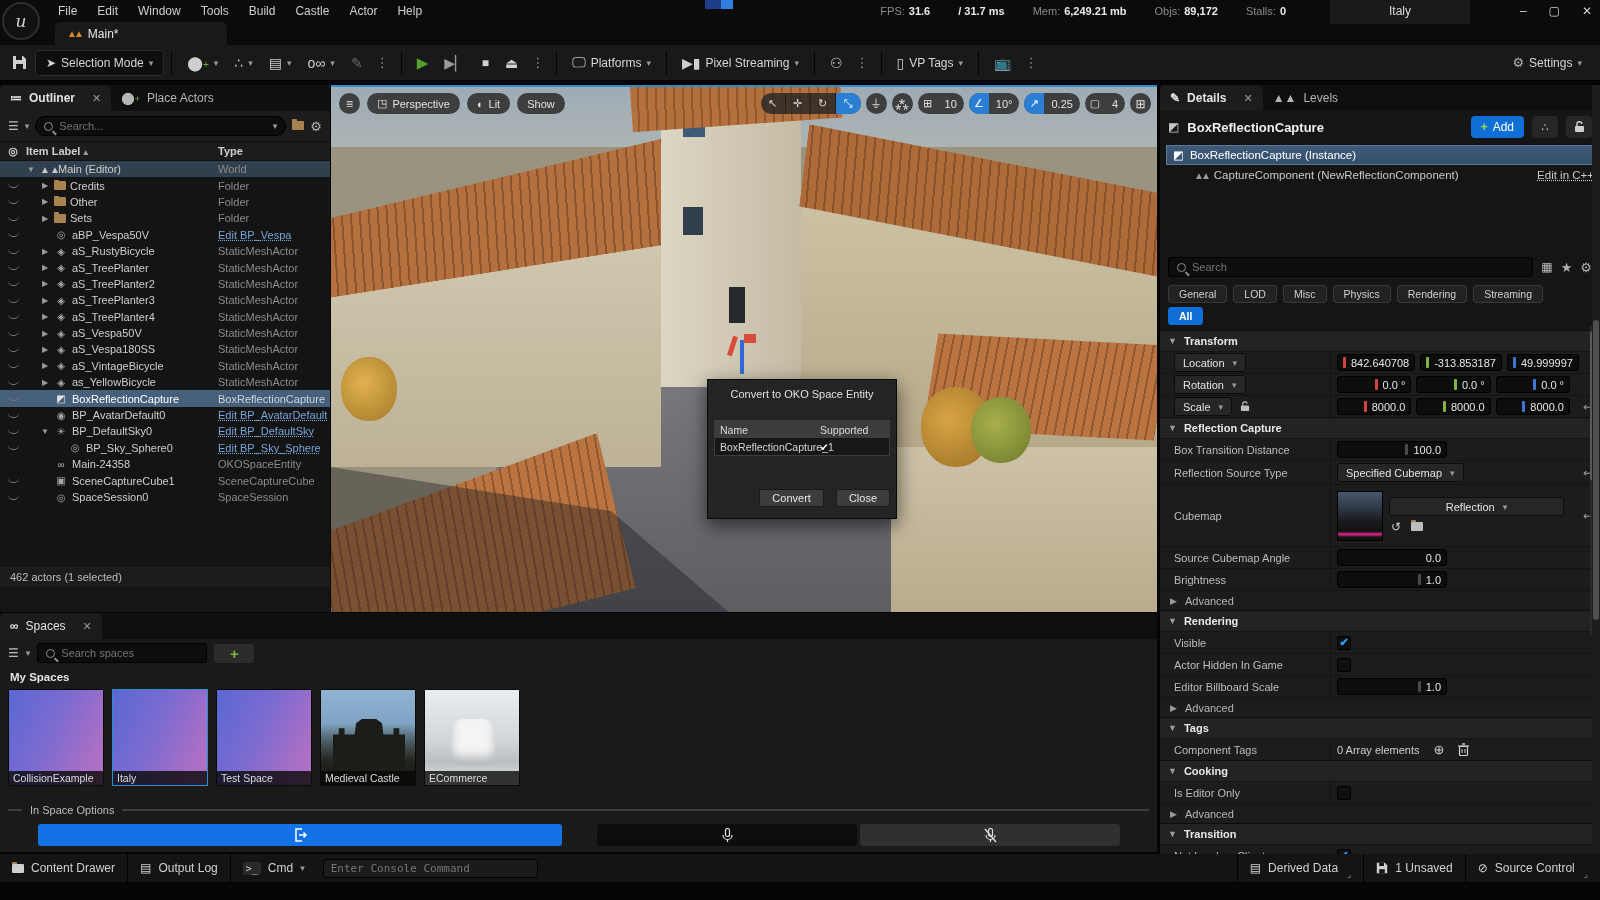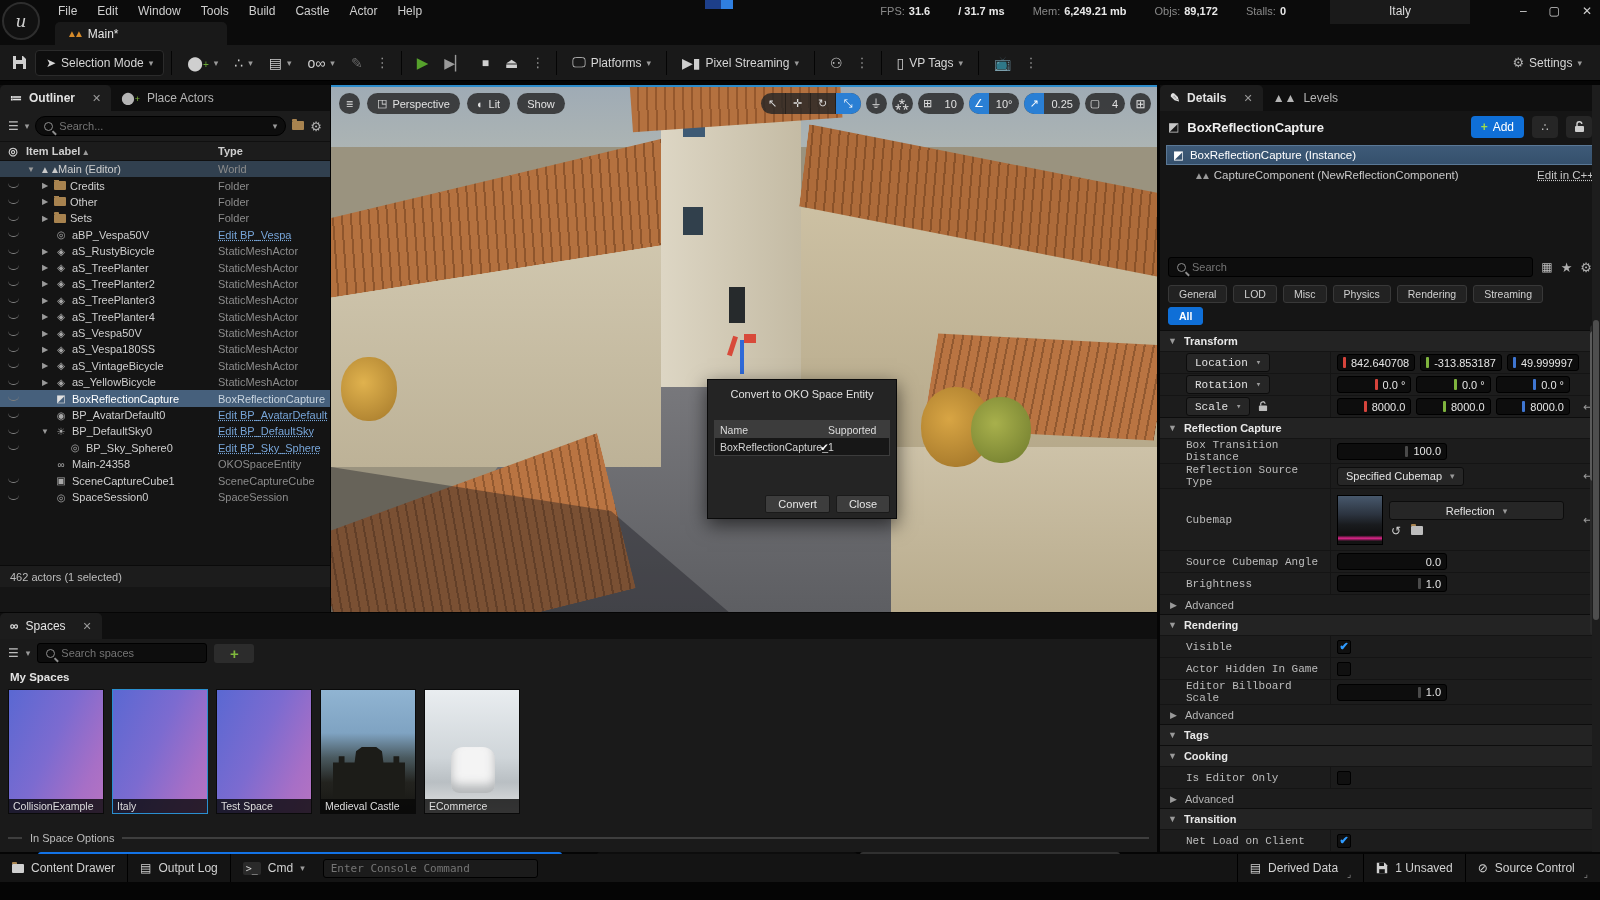--- a/index.html
+++ b/index.html
@@ -92,45 +92,45 @@
   
   #gizmo { position:absolute; left:395px; top:245px; width:40px; height:60px; z-index:5; }
   #gizmo .gz-b { position:absolute; left:14px; top:8px; width:4px; height:34px; background:#2f6ad8; }
   #gizmo .gz-r { position:absolute; left:4px; top:4px; width:5px; height:20px; background:#d84a3a; transform:rotate(18deg); }
   #gizmo .gz-flag { position:absolute; left:18px; top:2px; width:12px; height:9px; background:#d84a3a; }
 
   
   #dialog { position:absolute; left:376px; top:292px; width:190px; height:140px; background:#242424; border:1px solid #0a0a0a; box-shadow:0 6px 18px rgba(0,0,0,.6); z-index:20; }
   #dialog-title { text-align:center; padding-top:8px; color:#e0e0e0; font-size:11px; }
   #dialog-table { margin:20px 6px 0 6px; border:1px solid #3c3c3c; }
-  #dialog-thead { display:flex; background:#3c3c3c; height:17px; align-items:center; font-size:10.5px; color:#dcdcdc;gap:8px; }
+  #dialog-thead { display:flex; background:#3c3c3c; height:17px; align-items:center; font-size:10.5px; color:#dcdcdc; }
   #dialog-thead .c1 { width:105px; padding-left:5px; } #dialog-thead .c2 { flex:1; }
   #dialog-row { display:flex; background:#171717; height:17px; align-items:center; font-size:10.5px; color:#d4d4d4; }
   #dialog-row .c1 { width:105px; padding-left:5px; } #dialog-row .c2 { flex:1; color:#fff; }
-  #dialog-btns { position:absolute; right:6px; bottom:5px; display:flex; gap:6px; }
+  #dialog-btns { position:absolute; right:6px; bottom:11px; display:flex; gap:12px; }
   .dlg-btn { background:#3d3d3d; border:1px solid #1a1a1a; border-radius:2px; color:#e6e6e6; font-size:11px; padding:2px 12px; }
 
   
   #details { position:absolute; left:1160px; top:85px; width:440px; height:767px; background:#151515; }
   #details-head { display:flex; align-items:center; height:32px; padding:0 8px; gap:8px; background:#151515; }
   #details-head .title { color:#efefef; font-weight:bold; font-size:13px; flex:1; }
   #add-btn { background:#0f6fd7; color:#fff; border-radius:4px; padding:4px 10px; font-size:12px; display:flex; gap:5px; align-items:center; }
   #add-btn .plus { color:#9fdc4a; font-weight:bold; }
   .mini-btn { background:#262626; border-radius:4px; width:26px; height:22px; display:flex; align-items:center; justify-content:center; color:#cfcfcf; font-size:11px; }
   #instance-row { margin:2px 6px 0 6px; height:20px; background:linear-gradient(180deg,#3e5a78,#35506c); border:1px solid #5a7896; display:flex; align-items:center; gap:6px; padding:0 6px; color:#fff; font-size:11.5px; }
   #component-row { height:20px; display:flex; align-items:center; gap:6px; padding:0 6px 0 34px; color:#c9c9c9; font-size:11.5px; }
   #component-row .editcpp { margin-left:auto; color:#c9c9c9; text-decoration:underline dotted; }
   #details-search-row { display:flex; align-items:center; gap:8px; padding:6px 8px; margin-top:66px; }
   #details-search-row .searchbox { flex:1; border-radius:3px; }
   .chips { display:flex; gap:6px; padding:2px 8px; flex-wrap:wrap; }
   .chip { background:#222; border:1px solid #383838; border-radius:3px; color:#cfcfcf; font-size:10.5px; padding:2px 10px; }
   .chip.all { background:#0f6fd7; border-color:#0f6fd7; color:#fff; font-weight:bold; }
   .sect { height:21px; background:#232323; border-top:1px solid #0d0d0d; display:flex; align-items:center; gap:7px; padding:0 8px; color:#e8e8e8; font-weight:bold; font-size:11px; }
   .prow { min-height:22px; background:#1c1c1c; border-top:1px solid #141414; display:flex; align-items:center; }
-  .pname { width:170px; flex:none; padding-left:26px; color:#bdbdbd; font-size:11px;font-family:Liberation Mono, monospace; }
+  .pname { width:170px; flex:none; padding-left:14px; color:#bdbdbd; font-size:11px; }
   .pval { flex:1; border-left:1px solid #141414; align-self:stretch; display:flex; align-items:center; gap:6px; padding:2px 6px; }
   .reset { width:24px; flex:none; color:#9a9a9a; text-align:center; font-size:12px; }
   .numfield { background:#0d0d0d; border:1px solid #000; border-radius:3px; height:17px; display:flex; align-items:center; color:#e6e6e6; font-size:11px; padding:0 5px; position:relative;justify-content:flex-end; }
   .numfield .bar { width:3px; height:11px; border-radius:1px; margin-right:5px; flex:none; }
   .bar.x { background:#d6443c; } .bar.y { background:#7fb43e; } .bar.z { background:#3f76d2; }
   .bar.gray { background:#4a4a4a; }
   .xyz { display:flex; gap:5px; flex:1; }
   .xyz .numfield { flex:1; }
   .ddpill { background:#262626; border:1px solid #0c0c0c; border-radius:3px; height:19px; display:flex; align-items:center; gap:8px; padding:0 8px; color:#e2e2e2; font-size:11px; }
   .advrow { height:20px; display:flex; align-items:center; gap:8px; padding-left:10px; background:#1c1c1c; border-top:1px solid #141414; color:#b5b5b5; font-size:11px; }
@@ -141,21 +141,21 @@
   #details-scrollbar .thumb { position:absolute; left:0; top:6px; width:7px; height:150px; background:#5a5a5a; border-radius:4px; }
   .tag-ico { color:#cfcfcf; font-size:13px; }
 
   
   #spaces { position:absolute; left:0; top:613px; width:1157px; height:239px; background:#1a1a1a; }
   #spaces-search-row { display:flex; align-items:center; gap:7px; padding:4px 8px; }
   #spaces-search-row .searchbox { width:170px; border-radius:3px; }
   #add-space-btn { background:#2c2c2c; border-radius:3px; width:40px; height:19px; display:flex; align-items:center; justify-content:center; color:#7fb93c; font-size:15px; font-weight:bold; }
   #my-spaces-label { padding:4px 10px 2px 10px; color:#e3e3e3; font-weight:bold; font-size:11.5px; }
   #tiles { display:flex; gap:8px; padding:4px 8px; }
-  .tile { width:96px; height:125px; position:relative; border:1px solid #0a0a0a; }
+  .tile { width:96px; height:97px; position:relative; border:1px solid #0a0a0a; }
   .tile.sel { border:1px solid #2a8fd0; }
   .tile .thumb { position:absolute; inset:0; }
   .tile .tlabel { position:absolute; left:0; right:0; bottom:0; background:rgba(8,8,8,.8); color:#dcdcdc; font-size:10.5px; padding:1px 4px; white-space:nowrap; overflow:hidden; }
   .grad-purple { background:linear-gradient(115deg,#5a68d2 0%,#7c6bd0 45%,#a76fc6 80%,#b573c2 100%); }
   .grad-castle { background:linear-gradient(180deg,#90b4d2 0%,#7fa3c2 35%,#4a5a60 55%,#23231f 75%,#151512 100%); }
   .grad-ecom { background:linear-gradient(180deg,#e9edf0 0%,#cfd5d9 55%,#b9bfc3 75%,#e4e4e4 100%); }
   .castle-sil { position:absolute; left:12px; bottom:14px; width:72px; height:52px; background:#1c1c18; clip-path:polygon(0 100%,0 30%,8% 30%,8% 18%,16% 18%,16% 30%,30% 30%,32% 8%,40% 0,60% 0,68% 8%,70% 30%,84% 30%,84% 18%,92% 18%,92% 30%,100% 30%,100% 100%); }
   .ecom-obj { position:absolute; left:26px; bottom:20px; width:44px; height:46px; background:#f4f4f4; border-radius:12px 12px 8px 8px; box-shadow:inset 0 -8px 10px rgba(120,125,130,.5); }
   #in-space-legend { display:flex; align-items:center; gap:8px; margin:14px 8px 0 8px; color:#bdbdbd; font-size:11px; }
   #in-space-legend .ln { height:2px; background:#3e3e3e; }
@@ -910,20 +910,35 @@
   </div>
   <div class="advrow">
       <span class="tri-closed">▶</span>
       <span>Advanced</span>
     </div>
 
   <div class="sect">
       <span class="tri-open">▼</span>
       <span>Tags</span>
     </div>
+  <div class="prow">
+    <span class="pname">Component Tags</span>
+    <div class="pval" style="gap:14px">
+      <span style="color:#cfcfcf;font-size:11px">0 Array elements</span>
+      <span class="tag-ico">⊕</span>
+      <svg width="11" height="13" viewBox="0 0 11 13">
+          <rect x="1.5" y="3.5" width="8" height="9" rx="1" fill="none" stroke="#cfcfcf" stroke-width="1.2"></rect>
+          <line x1="0" y1="3" x2="11" y2="3" stroke="#cfcfcf" stroke-width="1.2"></line>
+          <line x1="4" y1="1" x2="7" y2="1" stroke="#cfcfcf" stroke-width="1.4"></line>
+          <line x1="4" y1="6" x2="4" y2="10" stroke="#cfcfcf" stroke-width="1"></line>
+          <line x1="7" y1="6" x2="7" y2="10" stroke="#cfcfcf" stroke-width="1"></line>
+        </svg>
+    </div>
+    <span class="reset"></span>
+  </div>
 
   <div class="sect">
       <span class="tri-open">▼</span>
       <span>Cooking</span>
     </div>
   <div class="prow">
     <span class="pname">Is Editor Only</span>
     <div class="pval">
         <span class="checkbox"></span>
       </div>

